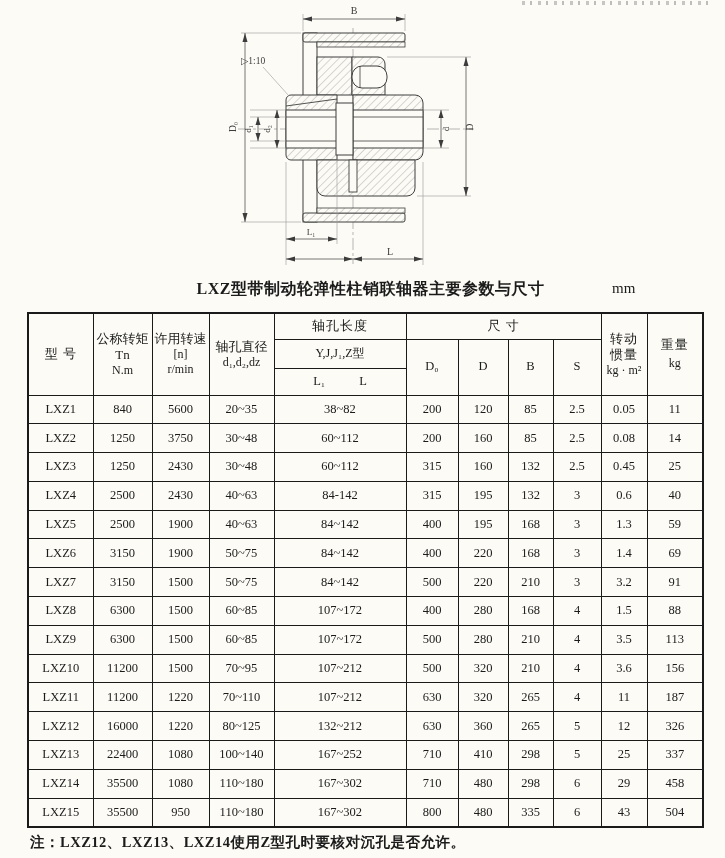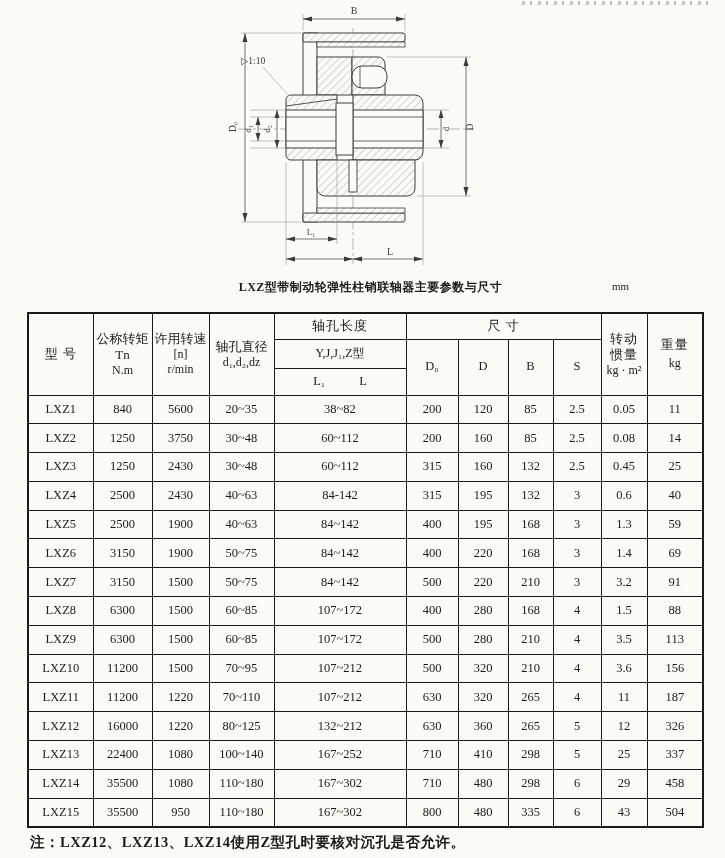--- a/index.html
+++ b/index.html
@@ -16,23 +16,23 @@
   .clip-fragment{
     position:absolute; left:522px; top:1px; width:186px; height:4px;
     background:repeating-linear-gradient(90deg,#9a9a9a 0 3px,transparent 3px 8px,#8a8a8a 8px 10px,transparent 10px 16px);
     opacity:.55;
   }
   .drawing{ position:absolute; left:0; top:0; }
   svg text{ font-family:"Liberation Serif","DejaVu Serif",serif; fill:#3c3c3c; }
   .title-row{ position:absolute; left:0; top:279px; width:725px; height:22px; }
   .doc-title{
     position:absolute; left:0; right:0; text-align:center;
-    font-size:12px; font-weight:bold; letter-spacing:0.5px;padding-left:16px;
-  }
-  .unit-label{ position:absolute; left:612px; top:1px; font-size:11px; }
+    font-size:16px; font-weight:bold; letter-spacing:0.5px;padding-left:16px;
+  }
+  .unit-label{ position:absolute; left:612px; top:1px; font-size:15px; }
   table{
     position:absolute; left:27px; top:312px;
     width:675px; table-layout:fixed;
     border-collapse:collapse;
     border:2px solid #1a1a1a;
     font-size:12.5px;
   }
   th,td{
     border:1px solid #1a1a1a;
     text-align:center; vertical-align:middle;

